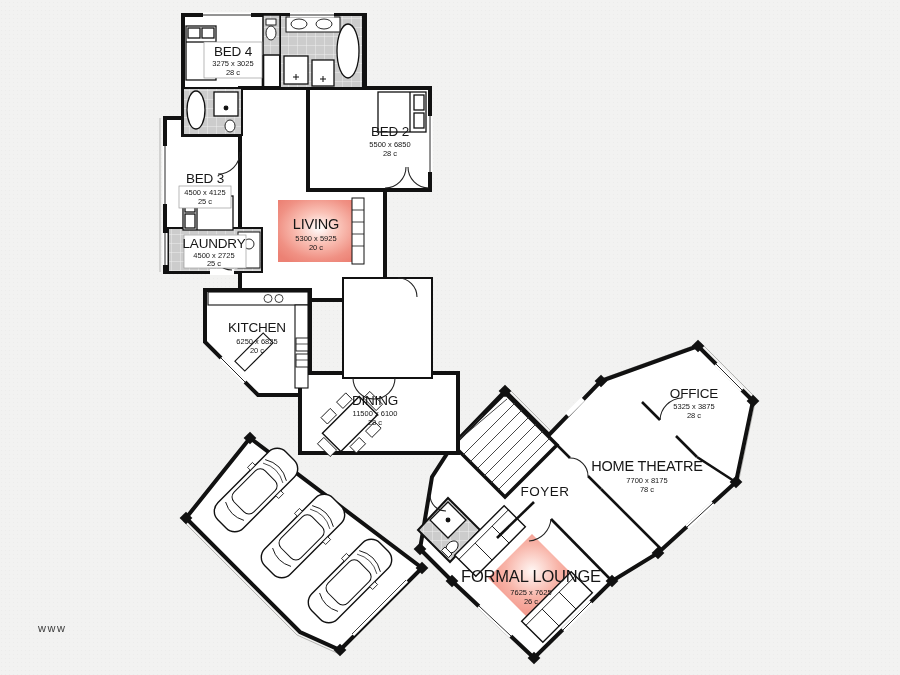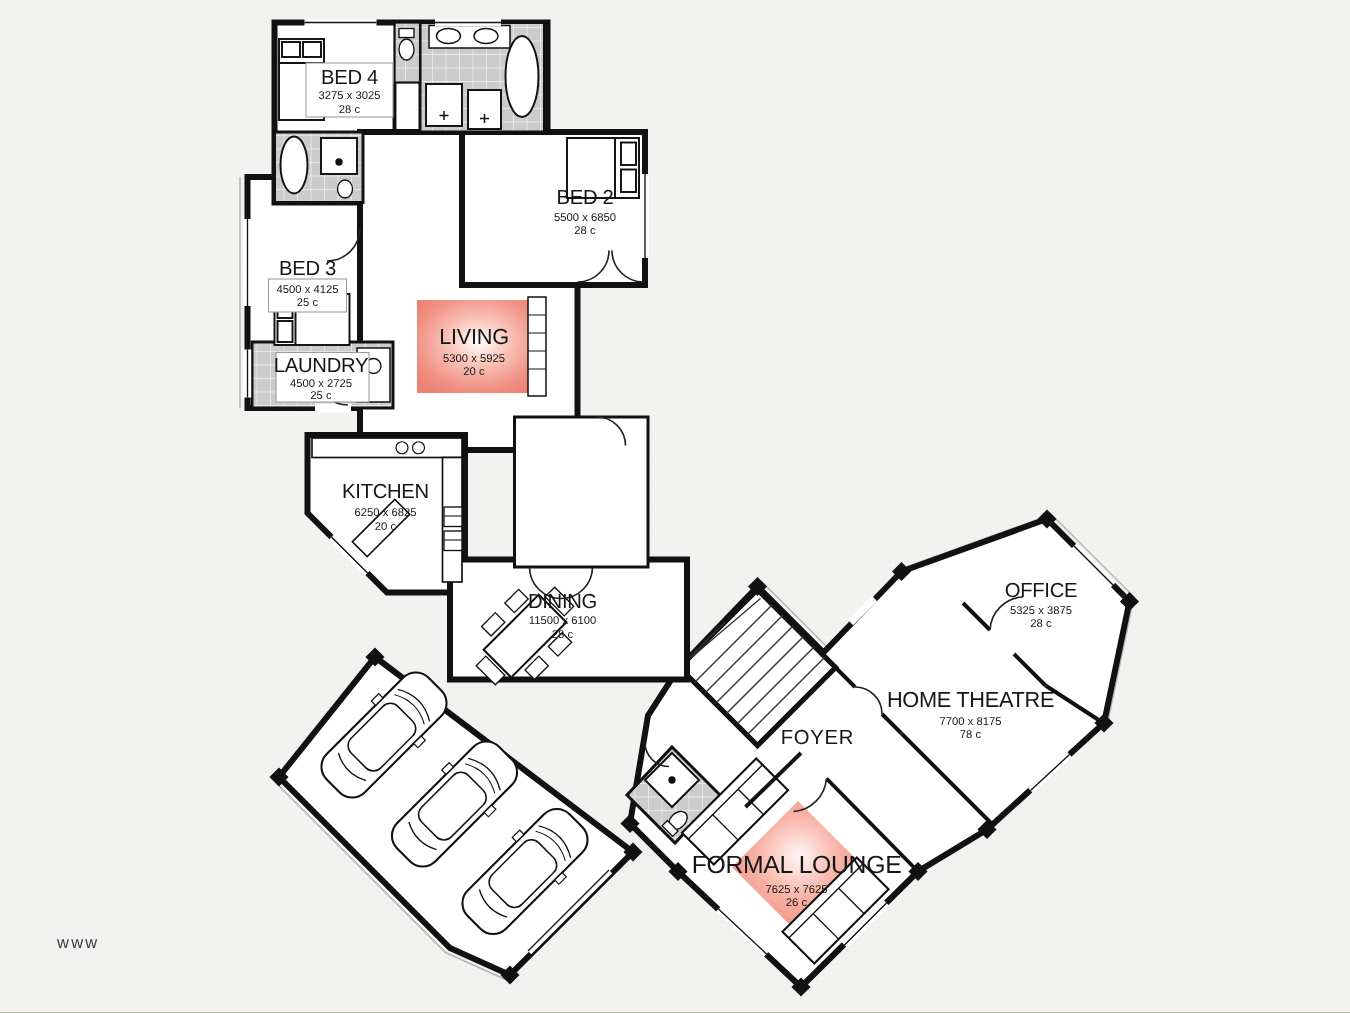--- a/index.html
+++ b/index.html
@@ -1,16 +1,16 @@
 <!DOCTYPE html>
 <html><head>
 <meta charset="utf-8">
 <style>
   html,body{margin:0;padding:0;background:#f2f2f1;}
-  .stage{position:relative;width:900px;height:675px;overflow:hidden;background:#4d7c0f;
+  .stage{position:relative;width:900px;height:675px;overflow:hidden;background:#15803d;
          font-family:"Liberation Sans",sans-serif;}
   svg{display:block;}
   text{fill:#161616;}
   .rname{font-size:13.5px;letter-spacing:-0.2px;}
   .rmed{font-size:14.5px;}
   .rbig{font-size:16.5px;}
   .rdims{font-size:7.5px;}
   .rarea{font-size:7.5px;}
   .foyer{font-size:13.5px;letter-spacing:0.5px;}
   .wm{font-size:11px;letter-spacing:1.5px;fill:#3a3a3a;}

